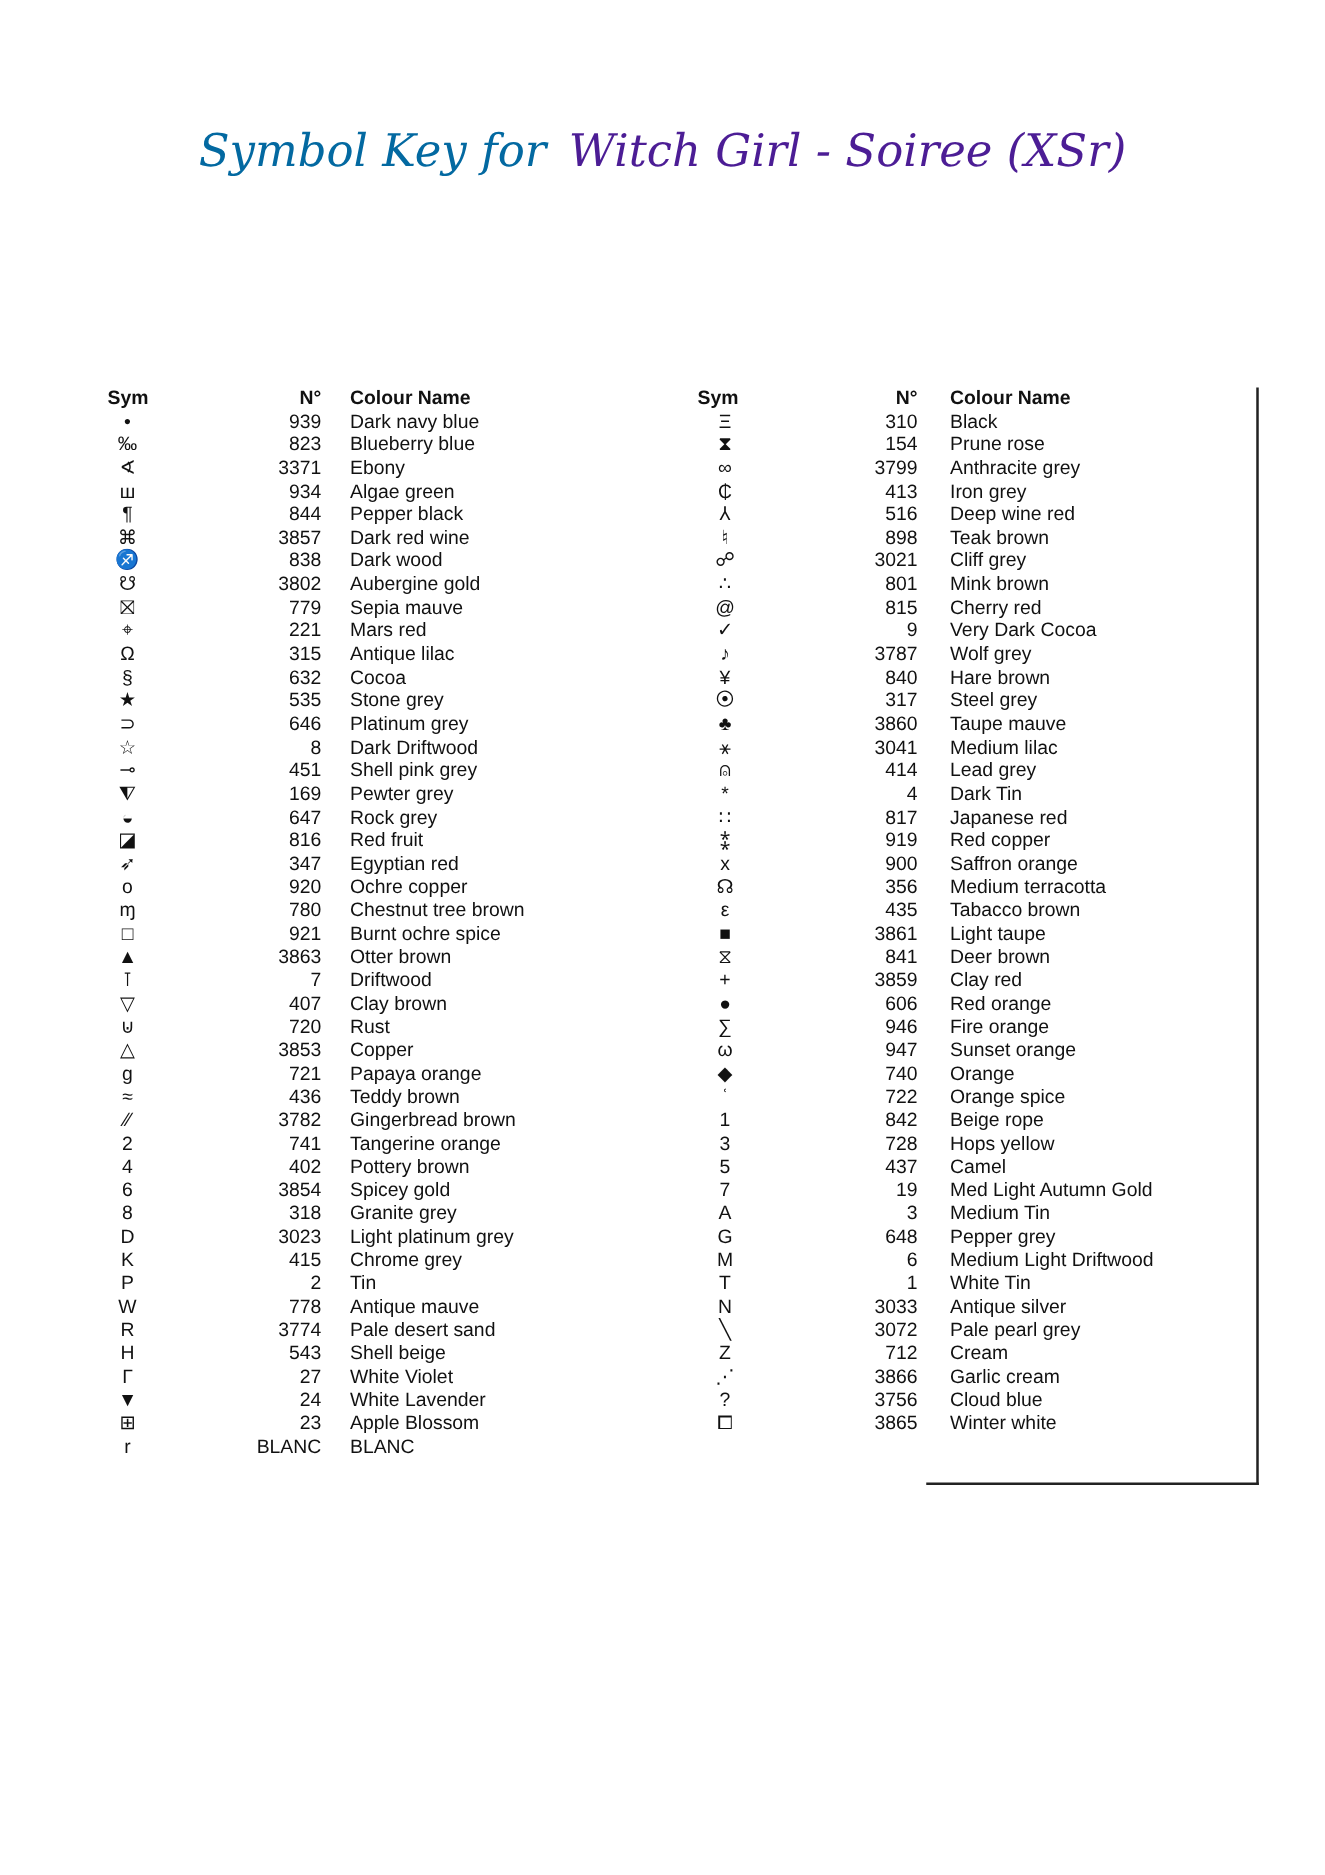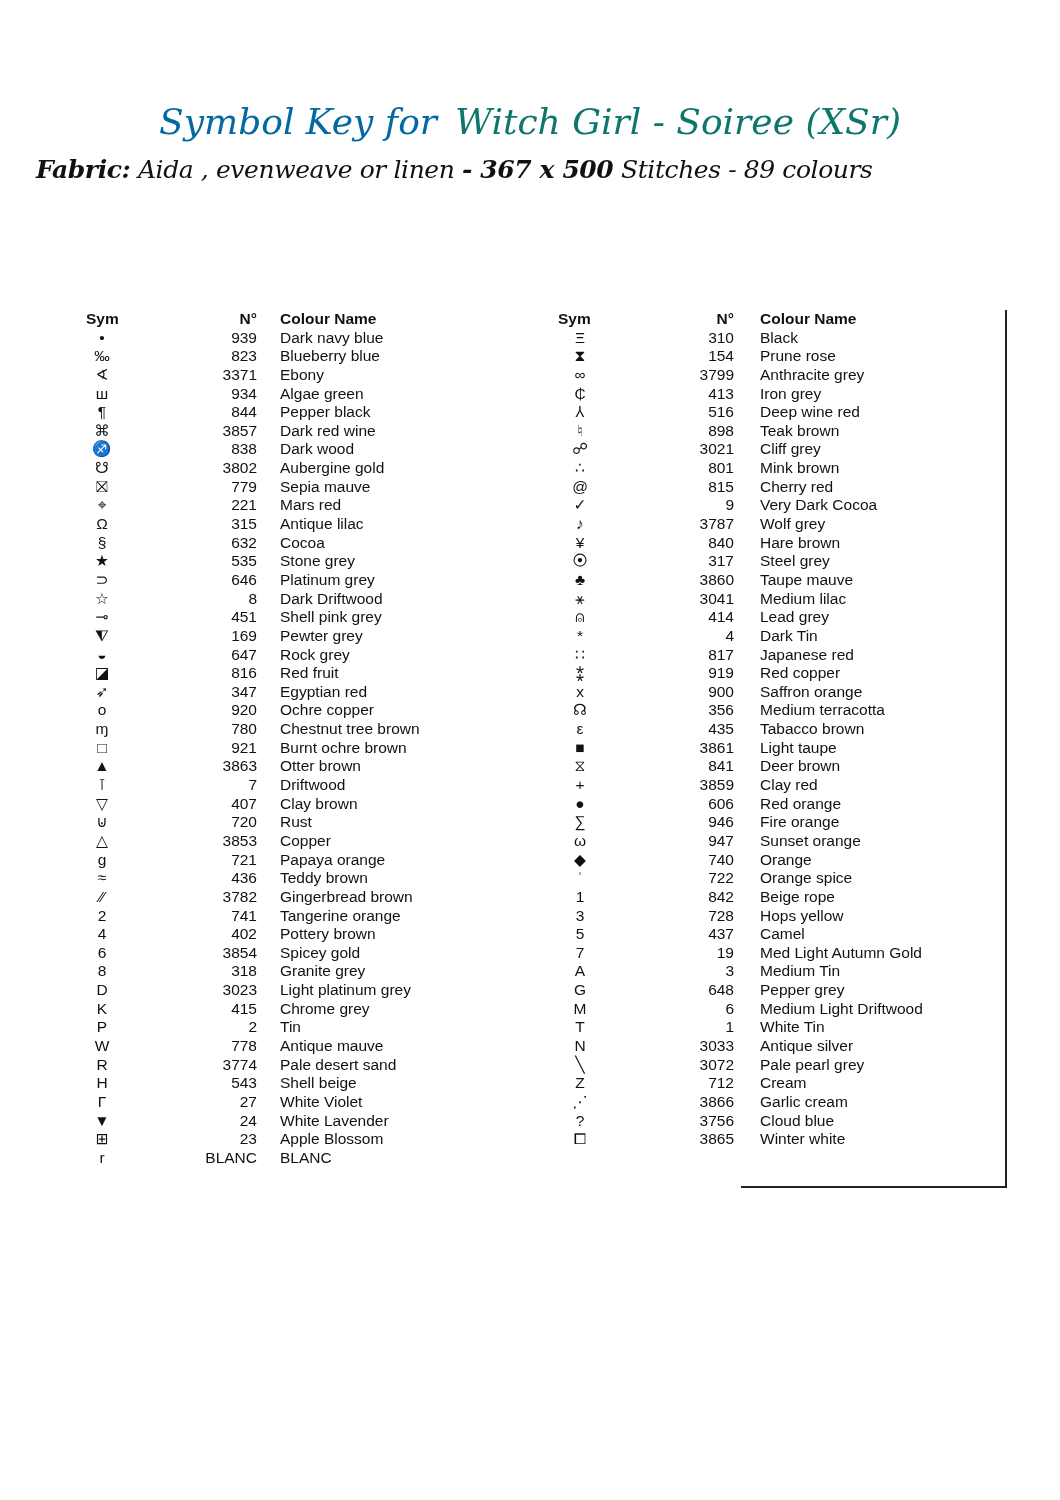--- a/index.html
+++ b/index.html
@@ -3,21 +3,21 @@
   <meta charset="utf-8">
   <style>
     html, body { margin: 0; padding: 0; background: #ffffff; }
     body { width: 1060px; height: 1500px; position: relative; overflow: hidden; color: #111; }
     .title {
       position: absolute; left: 0; top: 96px; width: 1060px; text-align: center;
       font-family: "DejaVu Serif", serif; font-style: italic; font-size: 36px; line-height: 52px;
       white-space: nowrap;
     }
     .title .black { color: #0369a1; }
-    .title .red { color: #0f766e; margin-left: 18px; }
+    .title .red { color: #4c1d95; margin-left: 18px; }
     .specs {
       position: absolute; left: 36px; top: 154px;
       font-family: "DejaVu Serif", serif; font-style: italic; font-size: 25px;
       line-height: 31px; color: #111; white-space: nowrap; letter-spacing: -0.4px;
     }
     .specs b { font-weight: bold; }
     .col {
       position: absolute; top: 310px;
       font-family: "Liberation Sans", sans-serif; font-size: 15.5px; color: #111;
     }
@@ -34,23 +34,20 @@
     .frame-bottom { position: absolute; left: 741px; top: 1186px; width: 266px; height: 2px; background: #222; }
   </style>
 </head>
 <body>
 
 <div class="title">
   <span class="black">Symbol Key for</span><span class="red">Witch Girl - Soiree (XSr)</span>
 </div>
 
 <div class="specs">
-  <div>
-    <b>Fabric:</b><span> Aida , evenweave or  linen </span><b>- </b><b>367 x 500</b><span> Stitches - 89 colours</span>
-  </div>
 </div>
 
 <div class="col left" id="col-left">
   <div class="row head">
     <span class="sym" style="text-align:left;left:16px;width:auto">Sym</span>
     <span class="num">N°</span>
     <span class="name">Colour Name</span>
   </div>
 <div class="row">
       <span class="sym">•</span>
@@ -158,21 +155,21 @@
       <span class="name">Ochre copper</span>
     </div>
     <div class="row">
       <span class="sym">ɱ</span>
       <span class="num">780</span>
       <span class="name">Chestnut tree brown</span>
     </div>
     <div class="row">
       <span class="sym">□</span>
       <span class="num">921</span>
-      <span class="name">Burnt ochre brown</span>
+      <span class="name">Burnt ochre spice</span>
     </div>
     <div class="row">
       <span class="sym">▲</span>
       <span class="num">3863</span>
       <span class="name">Otter brown</span>
     </div>
     <div class="row">
       <span class="sym">⊺</span>
       <span class="num">7</span>
       <span class="name">Driftwood</span>

